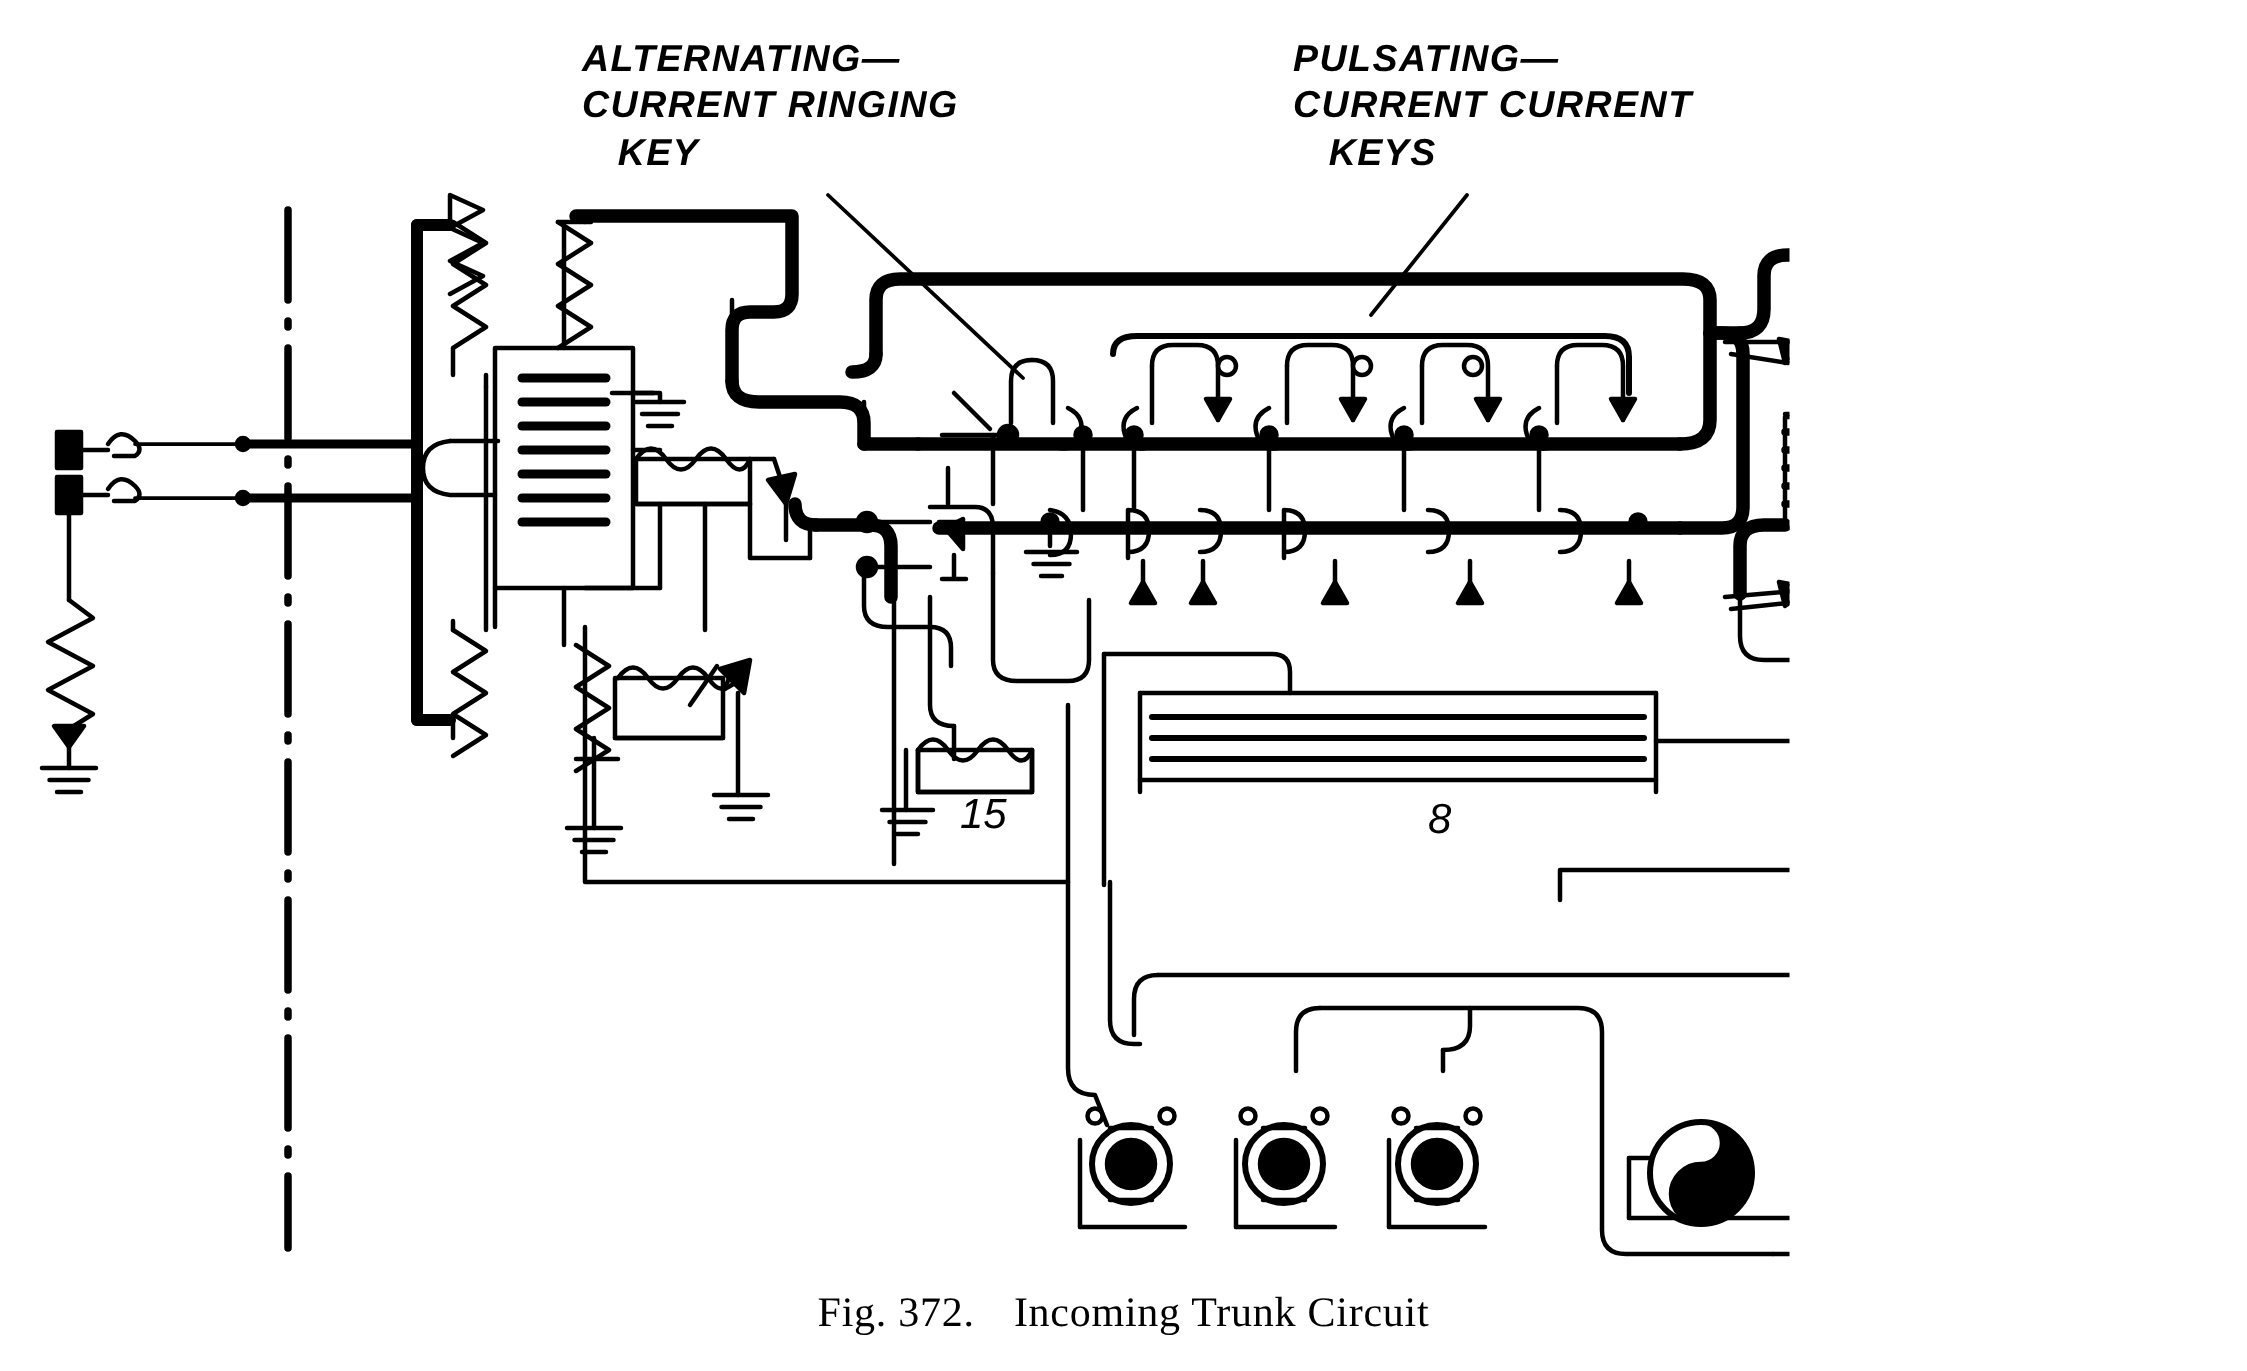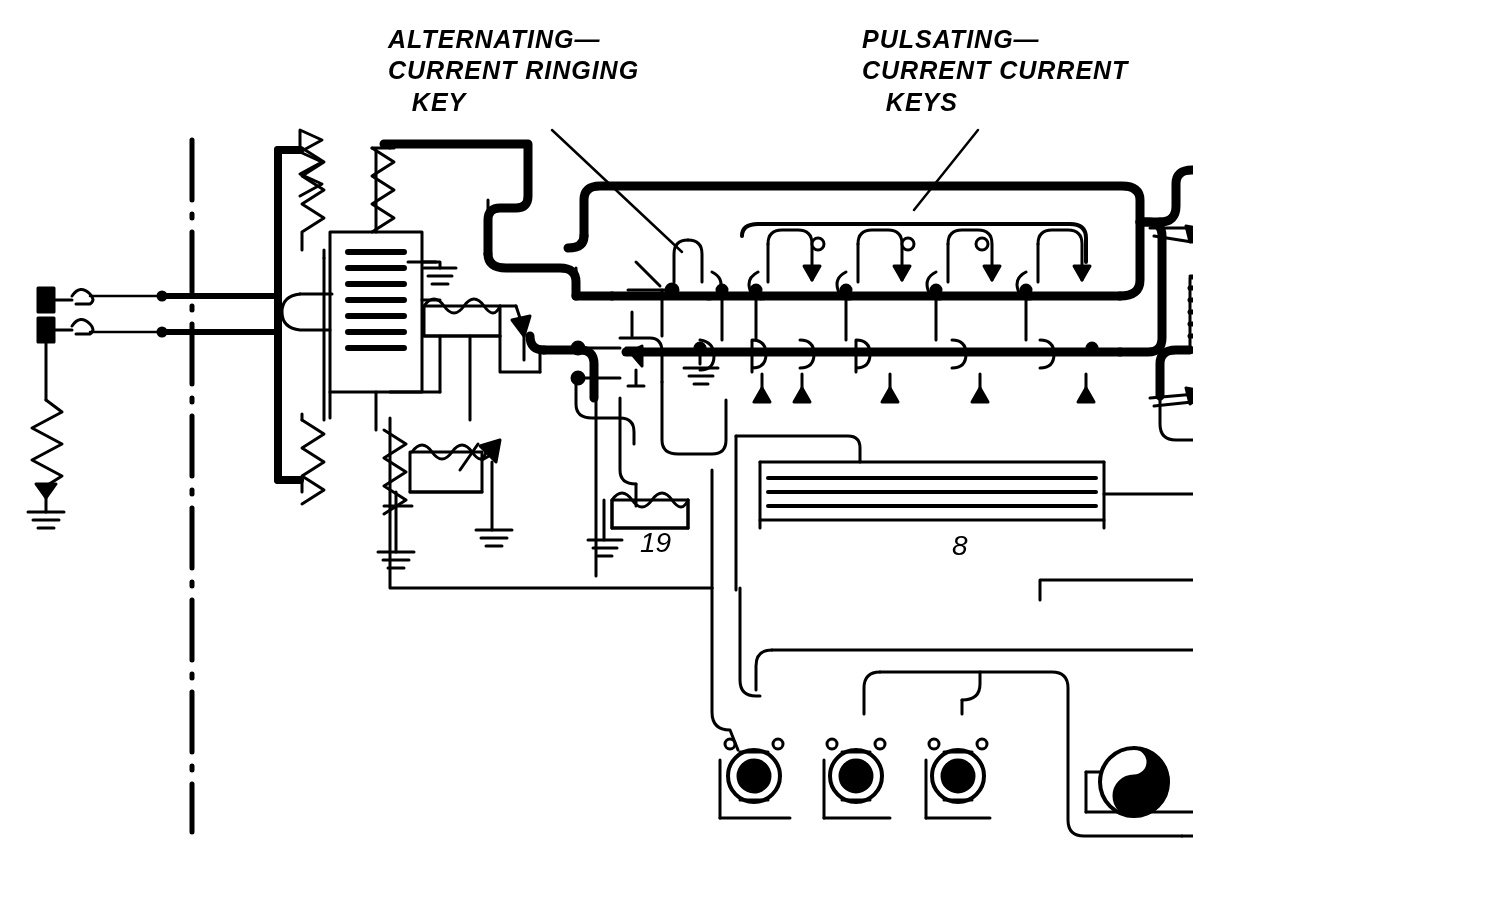--- a/index.html
+++ b/index.html
@@ -423,17 +423,20 @@
     </g>
   </svg>
 
   <div class="label" id="label-ac">ALTERNATING—
 CURRENT RINGING
    KEY</div>
   <div class="label" id="label-pulsating">PULSATING—
 CURRENT CURRENT
    KEYS</div>
 
-  <div class="num-label" id="num-12">19</div>
+  <div class="num-label" id="num-12">15</div>
   <div class="num-label" id="num-8">8</div>
 
+  <div id="caption">
+    <span class="fignum">Fig. 372.</span><span>Incoming Trunk Circuit</span>
+  </div>
 
 </div>
 
 </body></html>

